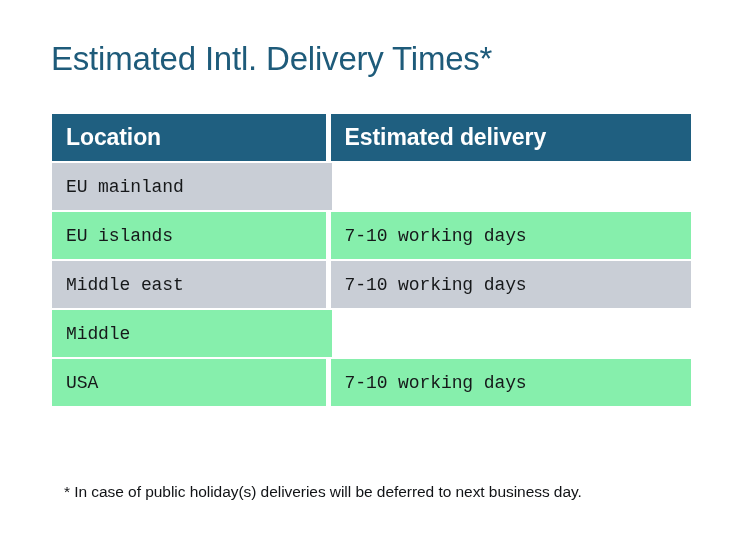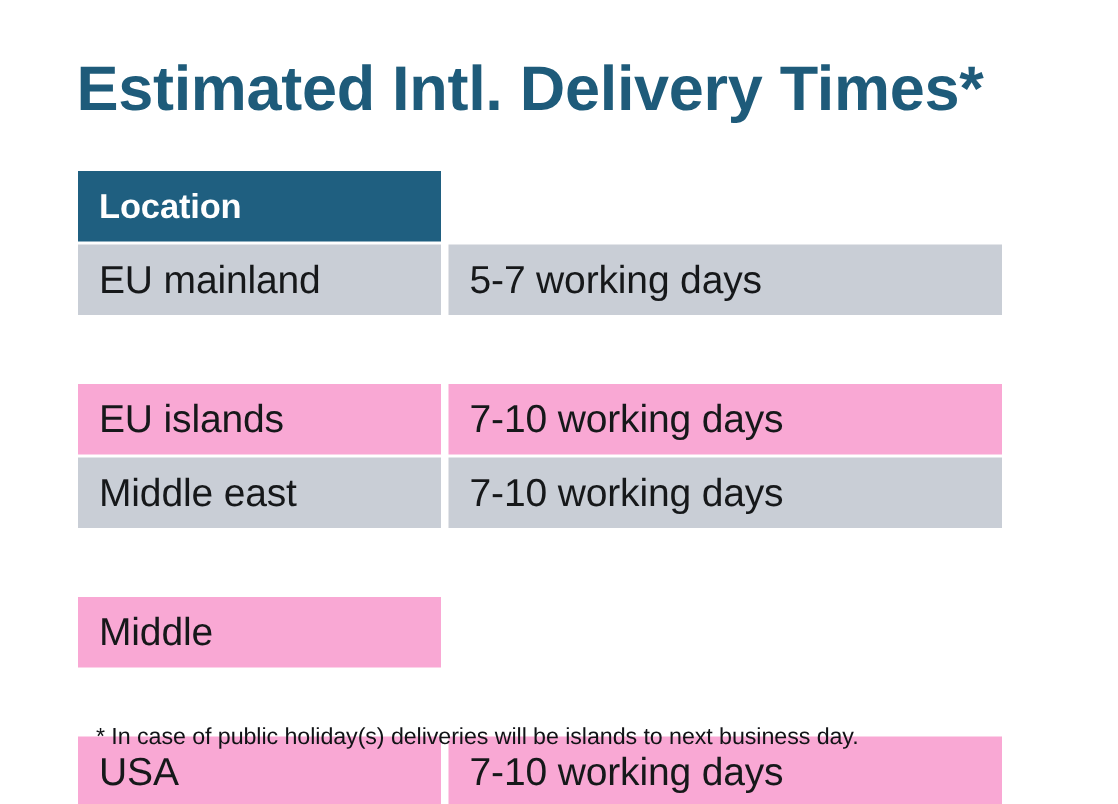--- a/index.html
+++ b/index.html
@@ -20,23 +20,23 @@
     width: 745px;
     height: 536px;
     background: #ffffff;
   }
 
   
   .page-title {
     position: absolute;
     left: 51px;
     top: 38px;
-    font-size: 42px;
+    font-size: 33px;
     line-height: 42px;
-    font-weight: 700;
+    font-weight: 400;
     letter-spacing: -0.2px;
     color: #1e5b7a;
     white-space: nowrap;
   }
 
   
   .delivery-table {
     position: absolute;
     left: 52px;
     top: 114px;
@@ -54,40 +54,41 @@
     box-sizing: border-box;
     display: flex;
     align-items: center;
     height: 47px;
     padding-left: 14px;
     padding-right: 10px;
     overflow: hidden;
     white-space: nowrap;
   }
 
-  .cell-location   { width: 242px; margin-right: 5px; }
+  .cell-location   { width: 280px; margin-right: 5px; }
   .cell-estimate   { width: 369px; }
 
   
   .header-row .cell {
     background: #1f5f80;
     color: #ffffff;
     font-weight: bold;
     font-size: 23px;
     letter-spacing: -0.1px;
   }
 
   
   .body-row .cell {
     color: #16181a;
-    font-size: 26px;
+    font-size: 18px;
     letter-spacing: -0.1px;
+    font-family: Liberation Mono, monospace;
   }
   .body-row.row-odd  .cell { background: #c9ced6; }
-  .body-row.row-even .cell { background: #f9a8d4; margin-top: 44px; }
+  .body-row.row-even .cell { background: #86efac; }
 
   
   .footnote {
     position: absolute;
     left: 64px;
     top: 482px;
     font-size: 15.5px;
     line-height: 20px;
     color: #111316;
     letter-spacing: -0.05px;
@@ -98,25 +99,25 @@
 <body>
 
 <div id="page">
 
   <div class="page-title">Estimated Intl. Delivery Times*</div>
 
   <div class="delivery-table">
 
     <div class="table-row header-row">
       <div class="cell cell-location">Location</div>
+      <div class="cell cell-estimate">Estimated delivery</div>
     </div>
 
     <div class="table-row body-row row-odd">
       <div class="cell cell-location">EU mainland</div>
-      <div class="cell cell-estimate">5-7 working days</div>
     </div>
 
     <div class="table-row body-row row-even">
       <div class="cell cell-location">EU islands</div>
       <div class="cell cell-estimate">7-10 working days</div>
     </div>
 
     <div class="table-row body-row row-odd">
       <div class="cell cell-location">Middle east</div>
       <div class="cell cell-estimate">7-10 working days</div>
@@ -127,15 +128,15 @@
     </div>
 
 
     <div class="table-row body-row row-even">
       <div class="cell cell-location">USA</div>
       <div class="cell cell-estimate">7-10 working days</div>
     </div>
 
   </div>
 
-  <div class="footnote">* In case of public holiday(s) deliveries will be islands to next business day.</div>
+  <div class="footnote">* In case of public holiday(s) deliveries will be deferred to next business day.</div>
 
 </div>
 
 </body></html>

